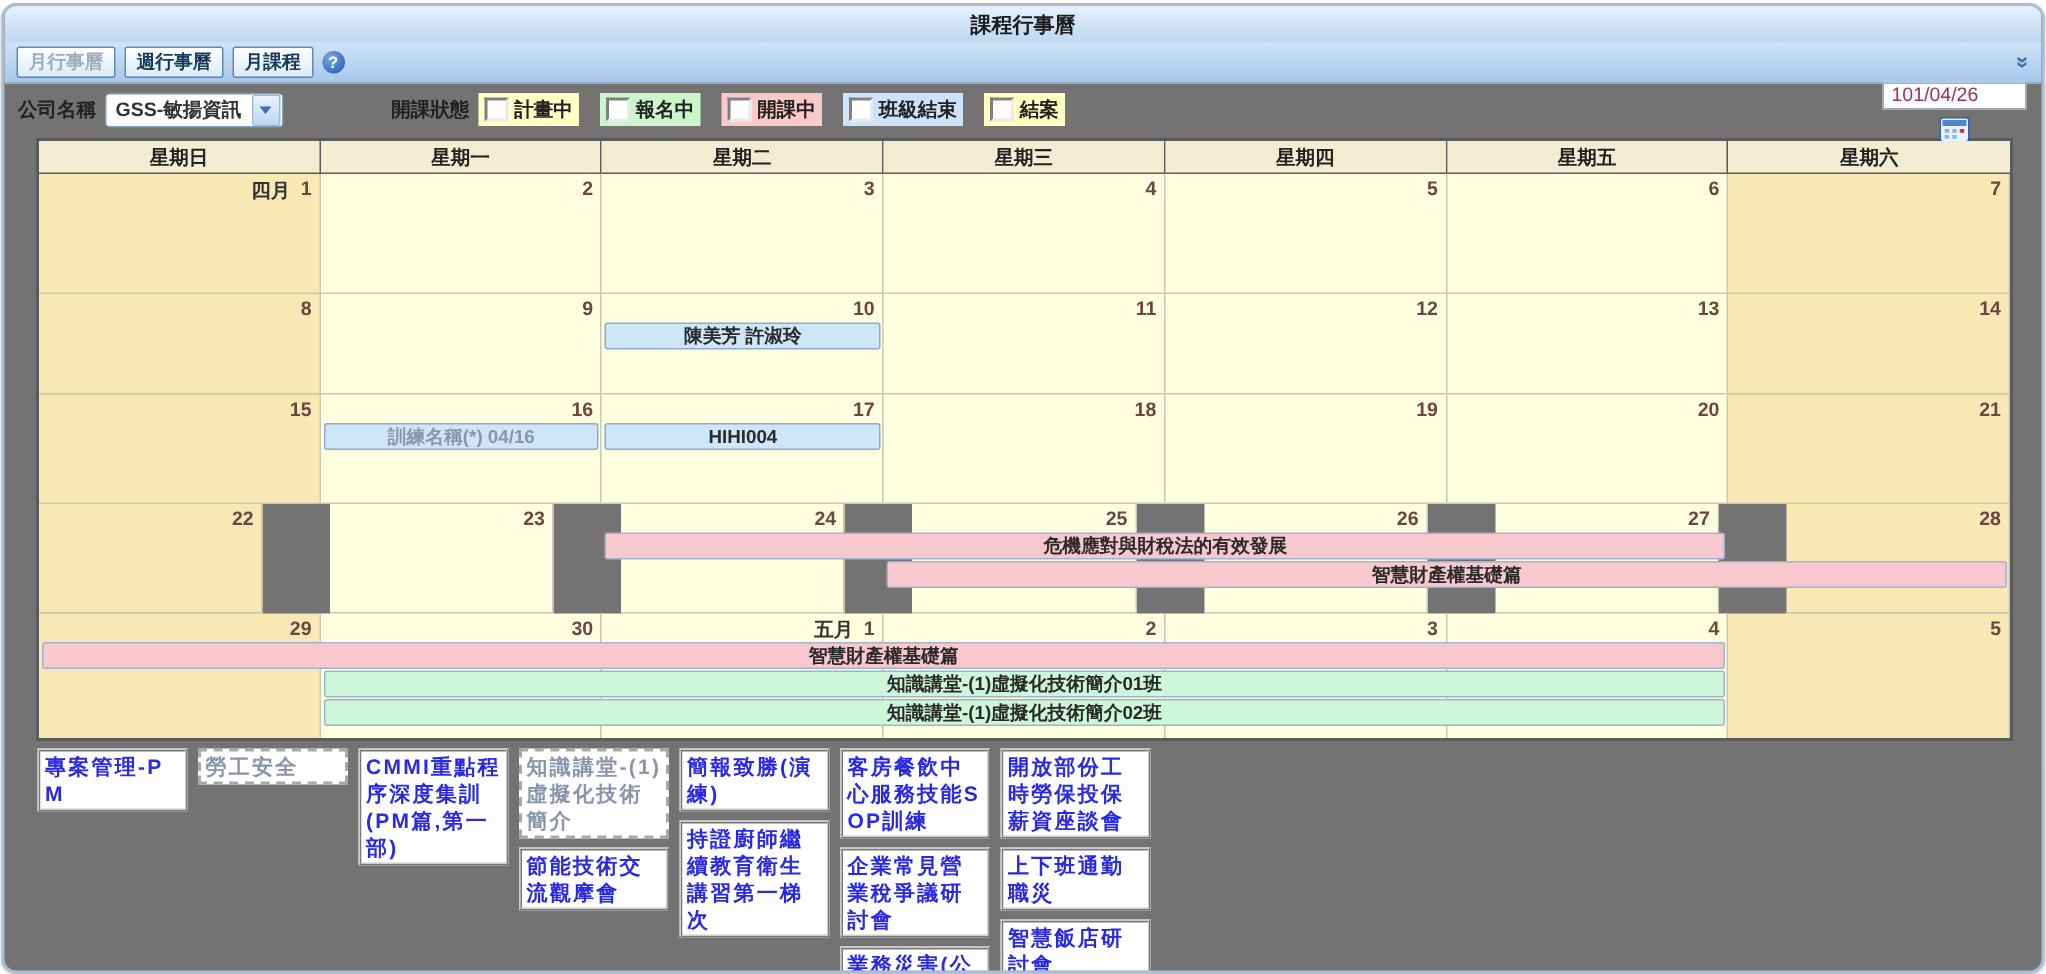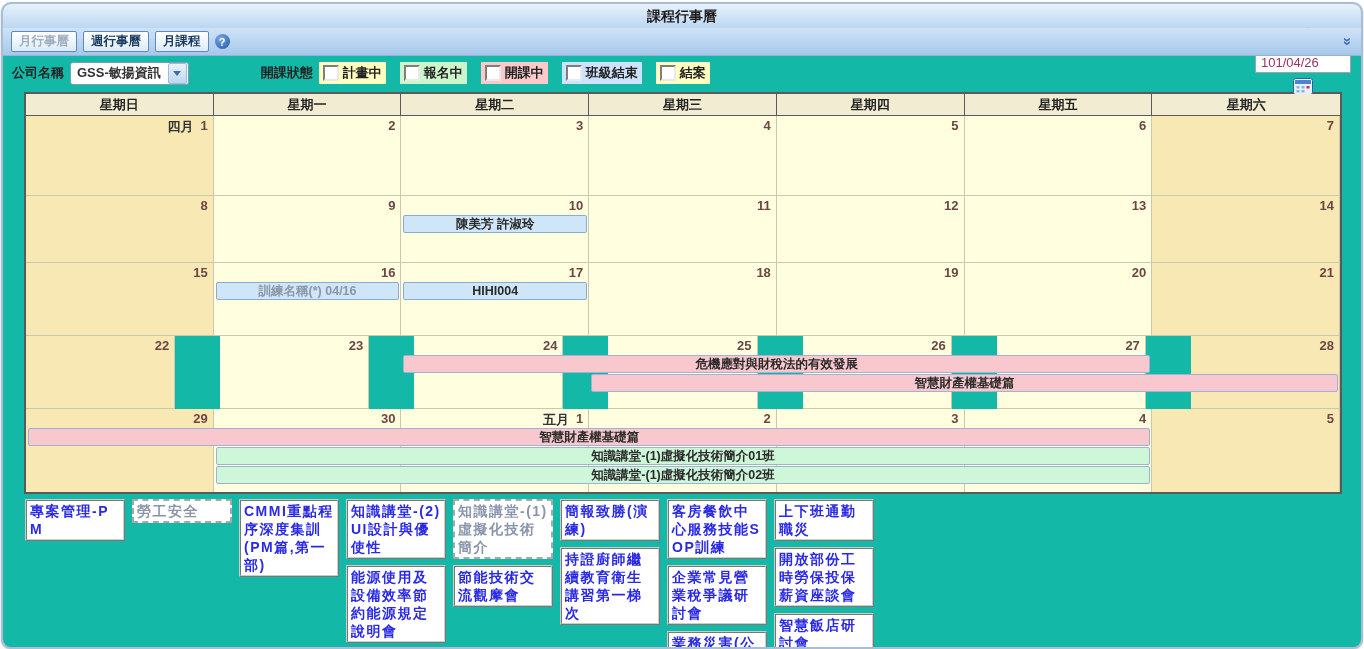--- a/index.html
+++ b/index.html
@@ -1,17 +1,17 @@
 <!DOCTYPE html>
 <html><head>
 <meta charset="utf-8">
 <style>
   html,body{margin:0;padding:0;background:#fff;font-family:"Liberation Sans","DejaVu Sans",sans-serif;}
   .frame{position:relative;width:1358px;height:643px;margin:2px auto;border:2px solid #a9bdd6;
-         border-radius:10px;overflow:hidden;background:#14b8a6;box-shadow:0 1px 2px rgba(0,0,0,.25);}
+         border-radius:10px;overflow:hidden;background:#737373;box-shadow:0 1px 2px rgba(0,0,0,.25);}
   
   .titlebar{height:24px;line-height:24px;text-align:center;font-size:14px;font-weight:bold;color:#1c1c1c;
             background:linear-gradient(#e7f1fc,#bcd7f1);}
   
   .toolbar{position:relative;height:27px;display:flex;align-items:center;gap:6px;padding:0 8px;
            background:linear-gradient(#cfe3f7,#a7c8ea);border-bottom:1px solid #93b4d6;}
   .tbtn{font-family:inherit;padding:1px 7px;font-size:12.5px;font-weight:bold;color:#173a5e;cursor:pointer;
         background:linear-gradient(#ffffff,#dcebf7);border:1px solid #5d8bb9;border-radius:2px;}
   .tbtn.disabled{color:#9daebf;}
   .helpicon{width:15px;height:15px;border-radius:50%;display:inline-flex;align-items:center;justify-content:center;
@@ -289,36 +289,32 @@
       <div class="lcol">
         <div class="lbox">專案管理-PM</div>
       </div>
       <div class="lcol">
         <div class="lbox dashed">勞工安全</div>
       </div>
       <div class="lcol">
         <div class="lbox">CMMI重點程序深度集訓(PM篇,第一部)</div>
       </div>
       <div class="lcol">
-        <div class="lbox">知識講堂-(2)UI設計與優使性</div>
-        <div class="lbox">能源使用及設備效率節約能源規定說明會</div>
-      </div>
-      <div class="lcol">
         <div class="lbox dashed">知識講堂-(1)虛擬化技術簡介</div>
         <div class="lbox">節能技術交流觀摩會</div>
       </div>
       <div class="lcol">
         <div class="lbox">簡報致勝(演練)</div>
         <div class="lbox">持證廚師繼續教育衛生講習第一梯次</div>
       </div>
       <div class="lcol">
         <div class="lbox">客房餐飲中心服務技能SOP訓練</div>
         <div class="lbox">企業常見營業稅爭議研討會</div>
         <div class="lbox">業務災害(公傷)認定實務研習班</div>
       </div>
       <div class="lcol">
+        <div class="lbox">開放部份工時勞保投保薪資座談會</div>
         <div class="lbox">上下班通勤職災</div>
-        <div class="lbox">開放部份工時勞保投保薪資座談會</div>
         <div class="lbox">智慧飯店研討會</div>
       </div>
     </div>
 
 </div>
 
 </body></html>

